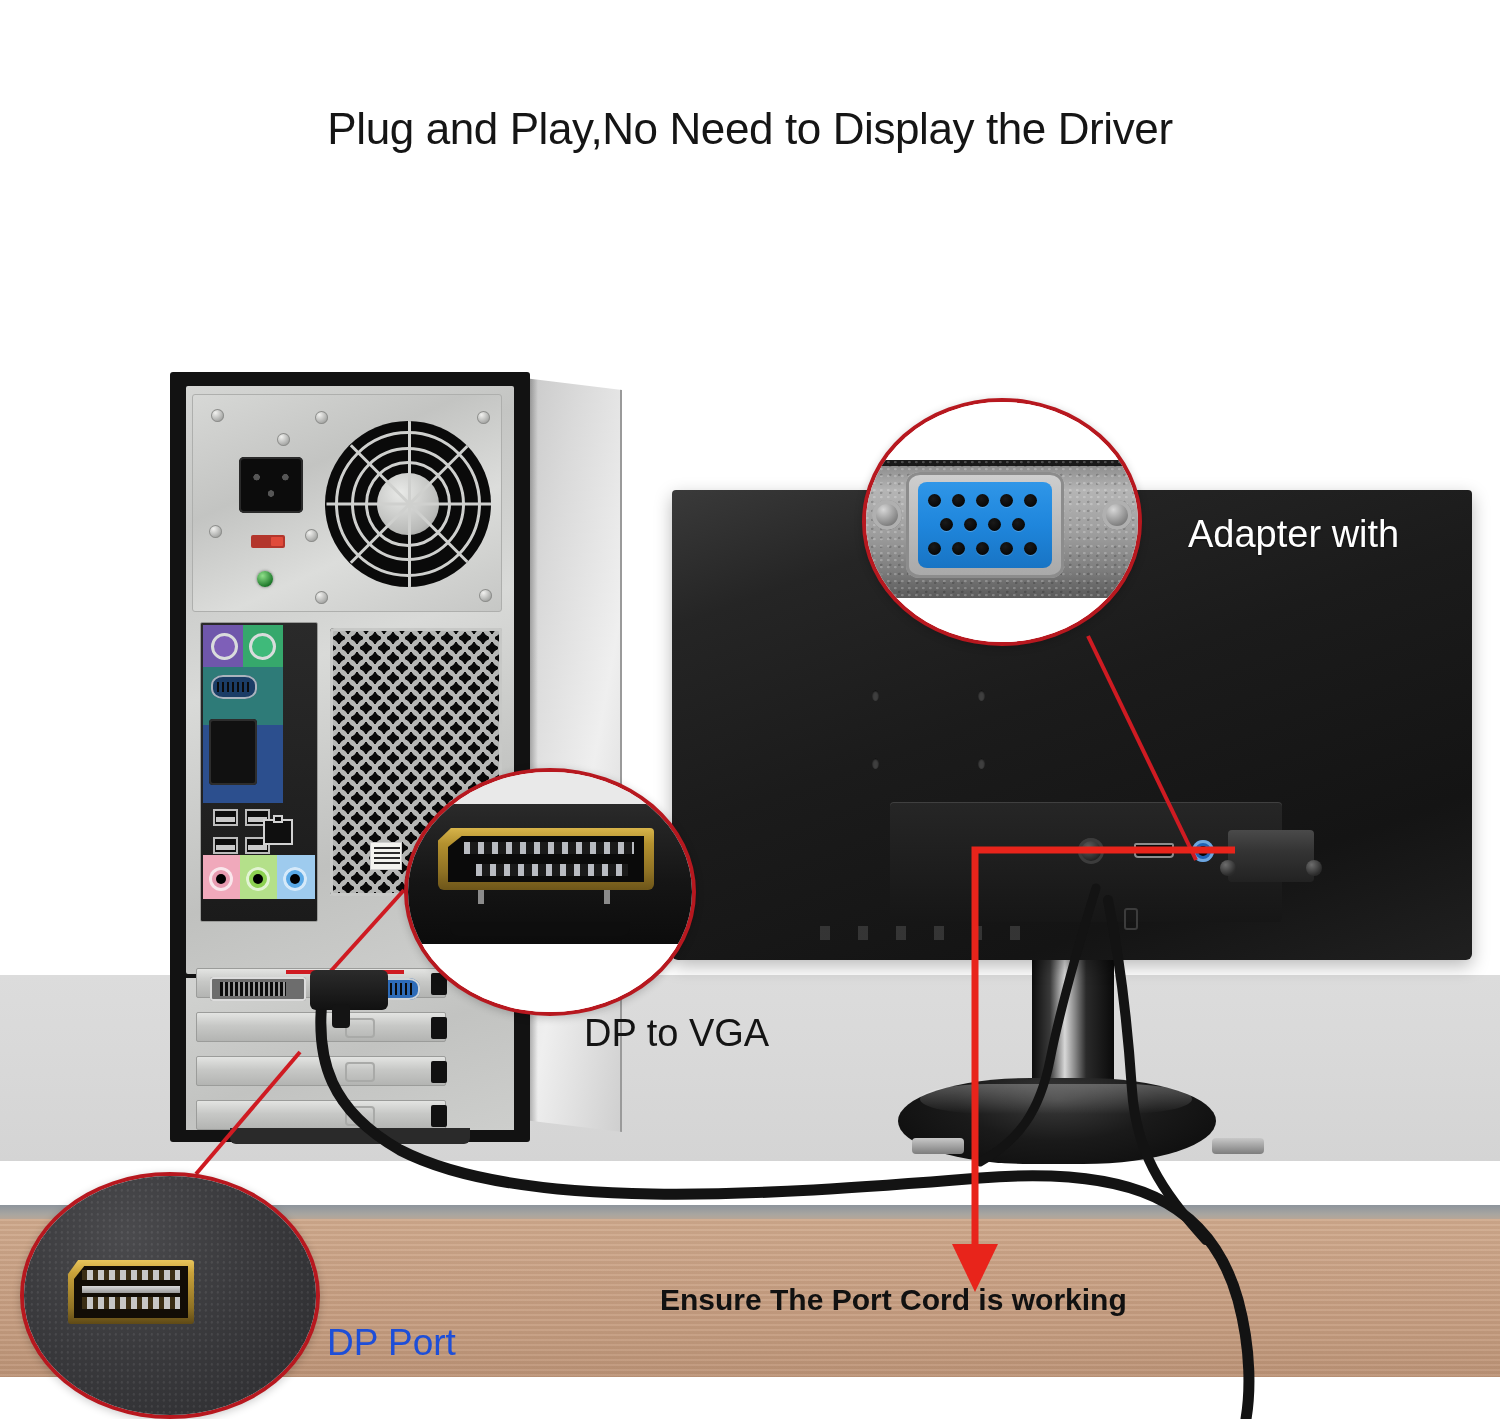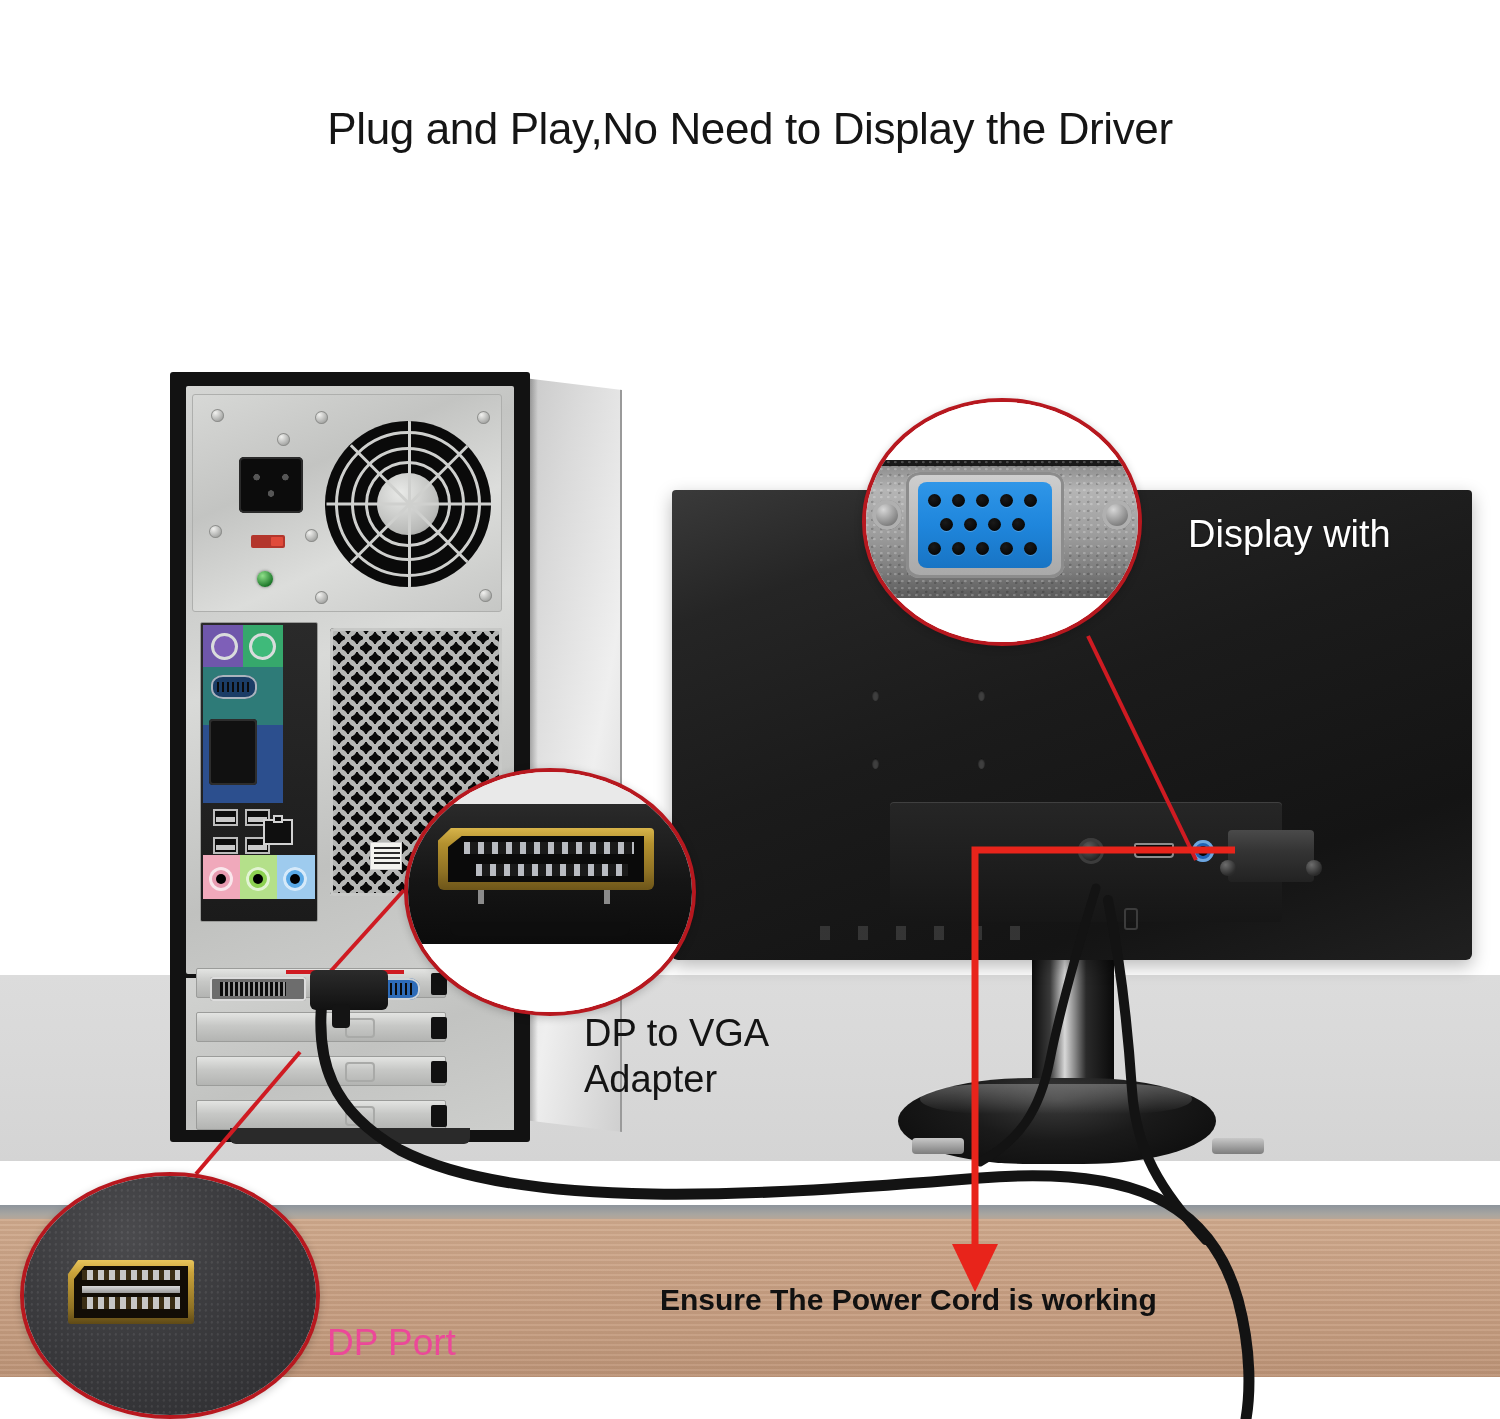--- a/index.html
+++ b/index.html
@@ -510,21 +510,21 @@
     text-shadow: 0 1px 2px rgba(0,0,0,0.55);
     white-space:nowrap;
   }
   .label-dp {
     position:absolute; left:584px; top:1010px;
     color:#141414; font-size:38px; line-height:46px; font-weight:400;
     white-space:nowrap;
   }
   .label-dpport {
     position:absolute; left:327px; top:1322px;
-    color:#ec4899; font-size:37px; font-weight:400;
+    color:#1d4ed8; font-size:37px; font-weight:400;
     white-space:nowrap;
   }
   .warn-text {
     position:absolute; left:660px; top:1283px;
     color:#111111; font-size:30px; font-weight:bold;
     white-space:nowrap;
   }
 </style>
 </head>
 <body>
@@ -688,49 +688,48 @@
       <div class="pin" style="left:146px; top:116px;"></div>
       <div class="pin" style="left:62px; top:140px;"></div>
       <div class="pin" style="left:86px; top:140px;"></div>
       <div class="pin" style="left:110px; top:140px;"></div>
       <div class="pin" style="left:134px; top:140px;"></div>
       <div class="pin" style="left:158px; top:140px;"></div>
       <div class="bot-white"></div>
     </div>
   </div>
   <div class="label-vga">
-    <div>Display with</div>
+    <div>Adapter with</div>
   </div>
 
   <div class="callout" id="callout-dp">
     <div class="inner">
       <div class="bgwhite-top"></div>
       <div class="bgdark"></div>
       <div class="dp-shell"></div>
       <div class="dp-cavity"></div>
       <div class="dp-pinrow-top"></div>
       <div class="dp-pinrow-bot"></div>
       <div class="peg" style="left:70px;"></div>
       <div class="peg" style="left:196px;"></div>
       <div class="dp-lip"></div>
       <div class="bgwhite-bot"></div>
     </div>
   </div>
   <div class="label-dp">
     <div>DP to VGA</div>
-    <div>Adapter</div>
   </div>
 
   <div class="callout" id="callout-dpport">
     <div class="inner">
       <div class="plastic"></div>
       <div class="dp2-shell"></div>
       <div class="dp2-cav"></div>
       <div class="dp2-top"></div>
       <div class="dp2-mid"></div>
       <div class="dp2-bot"></div>
     </div>
   </div>
   <div class="label-dpport">DP Port</div>
 
-  <div class="warn-text">Ensure The Power Cord is working</div>
+  <div class="warn-text">Ensure The Port Cord is working</div>
 
 </div>
 
 </body></html>

